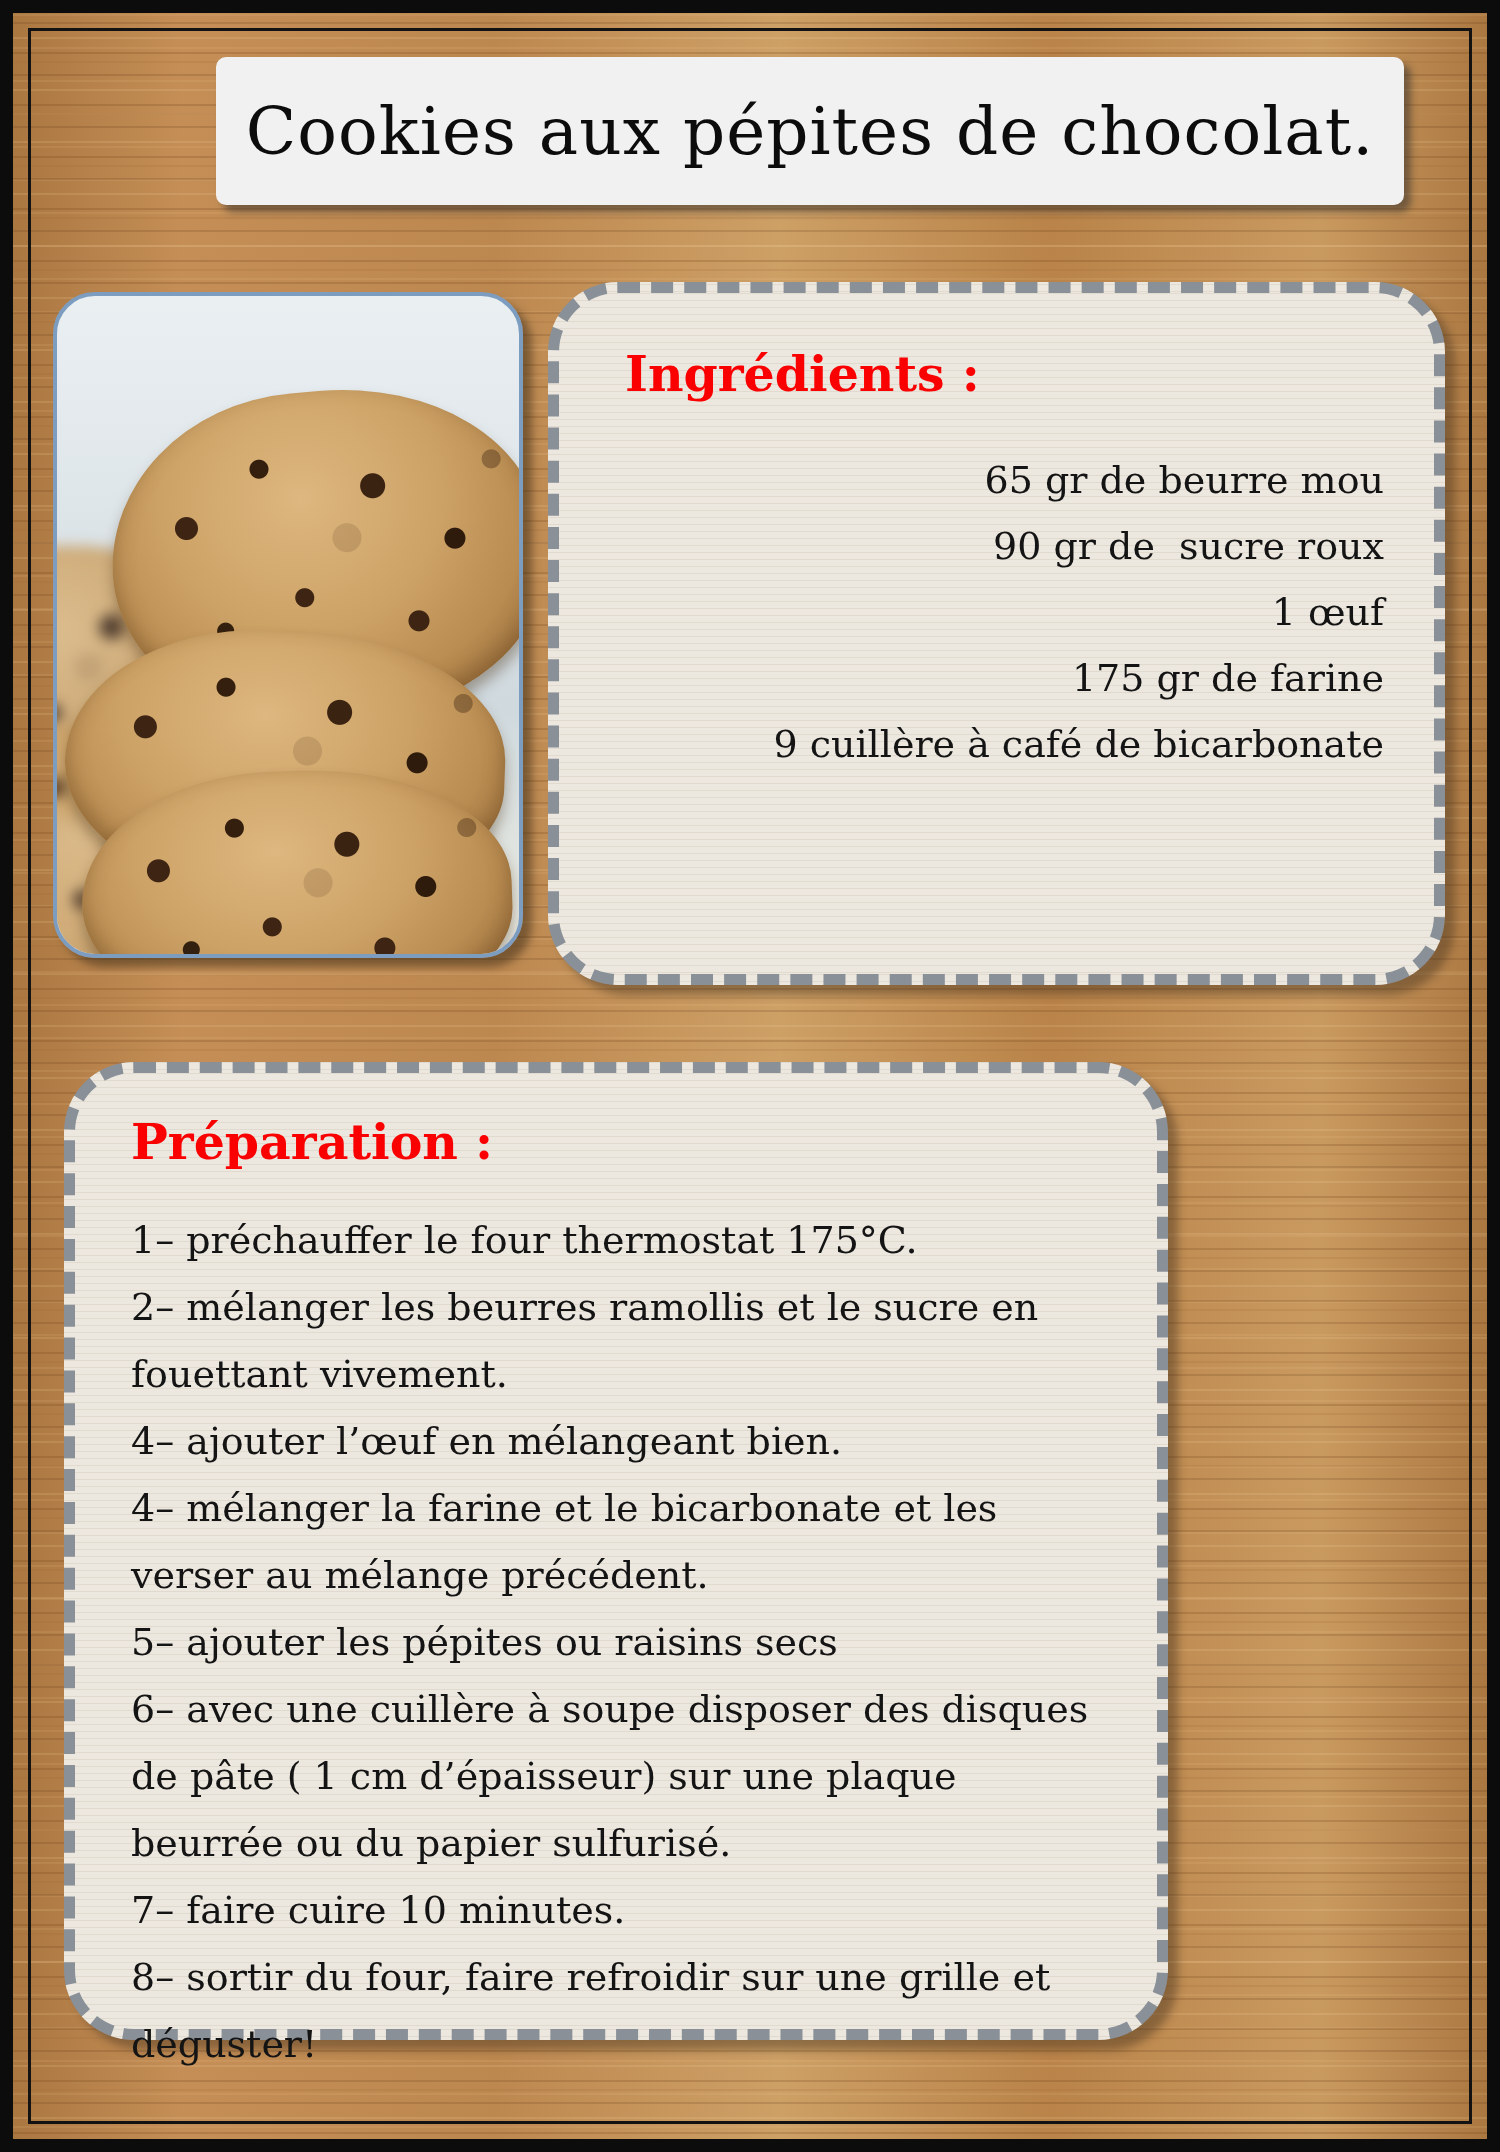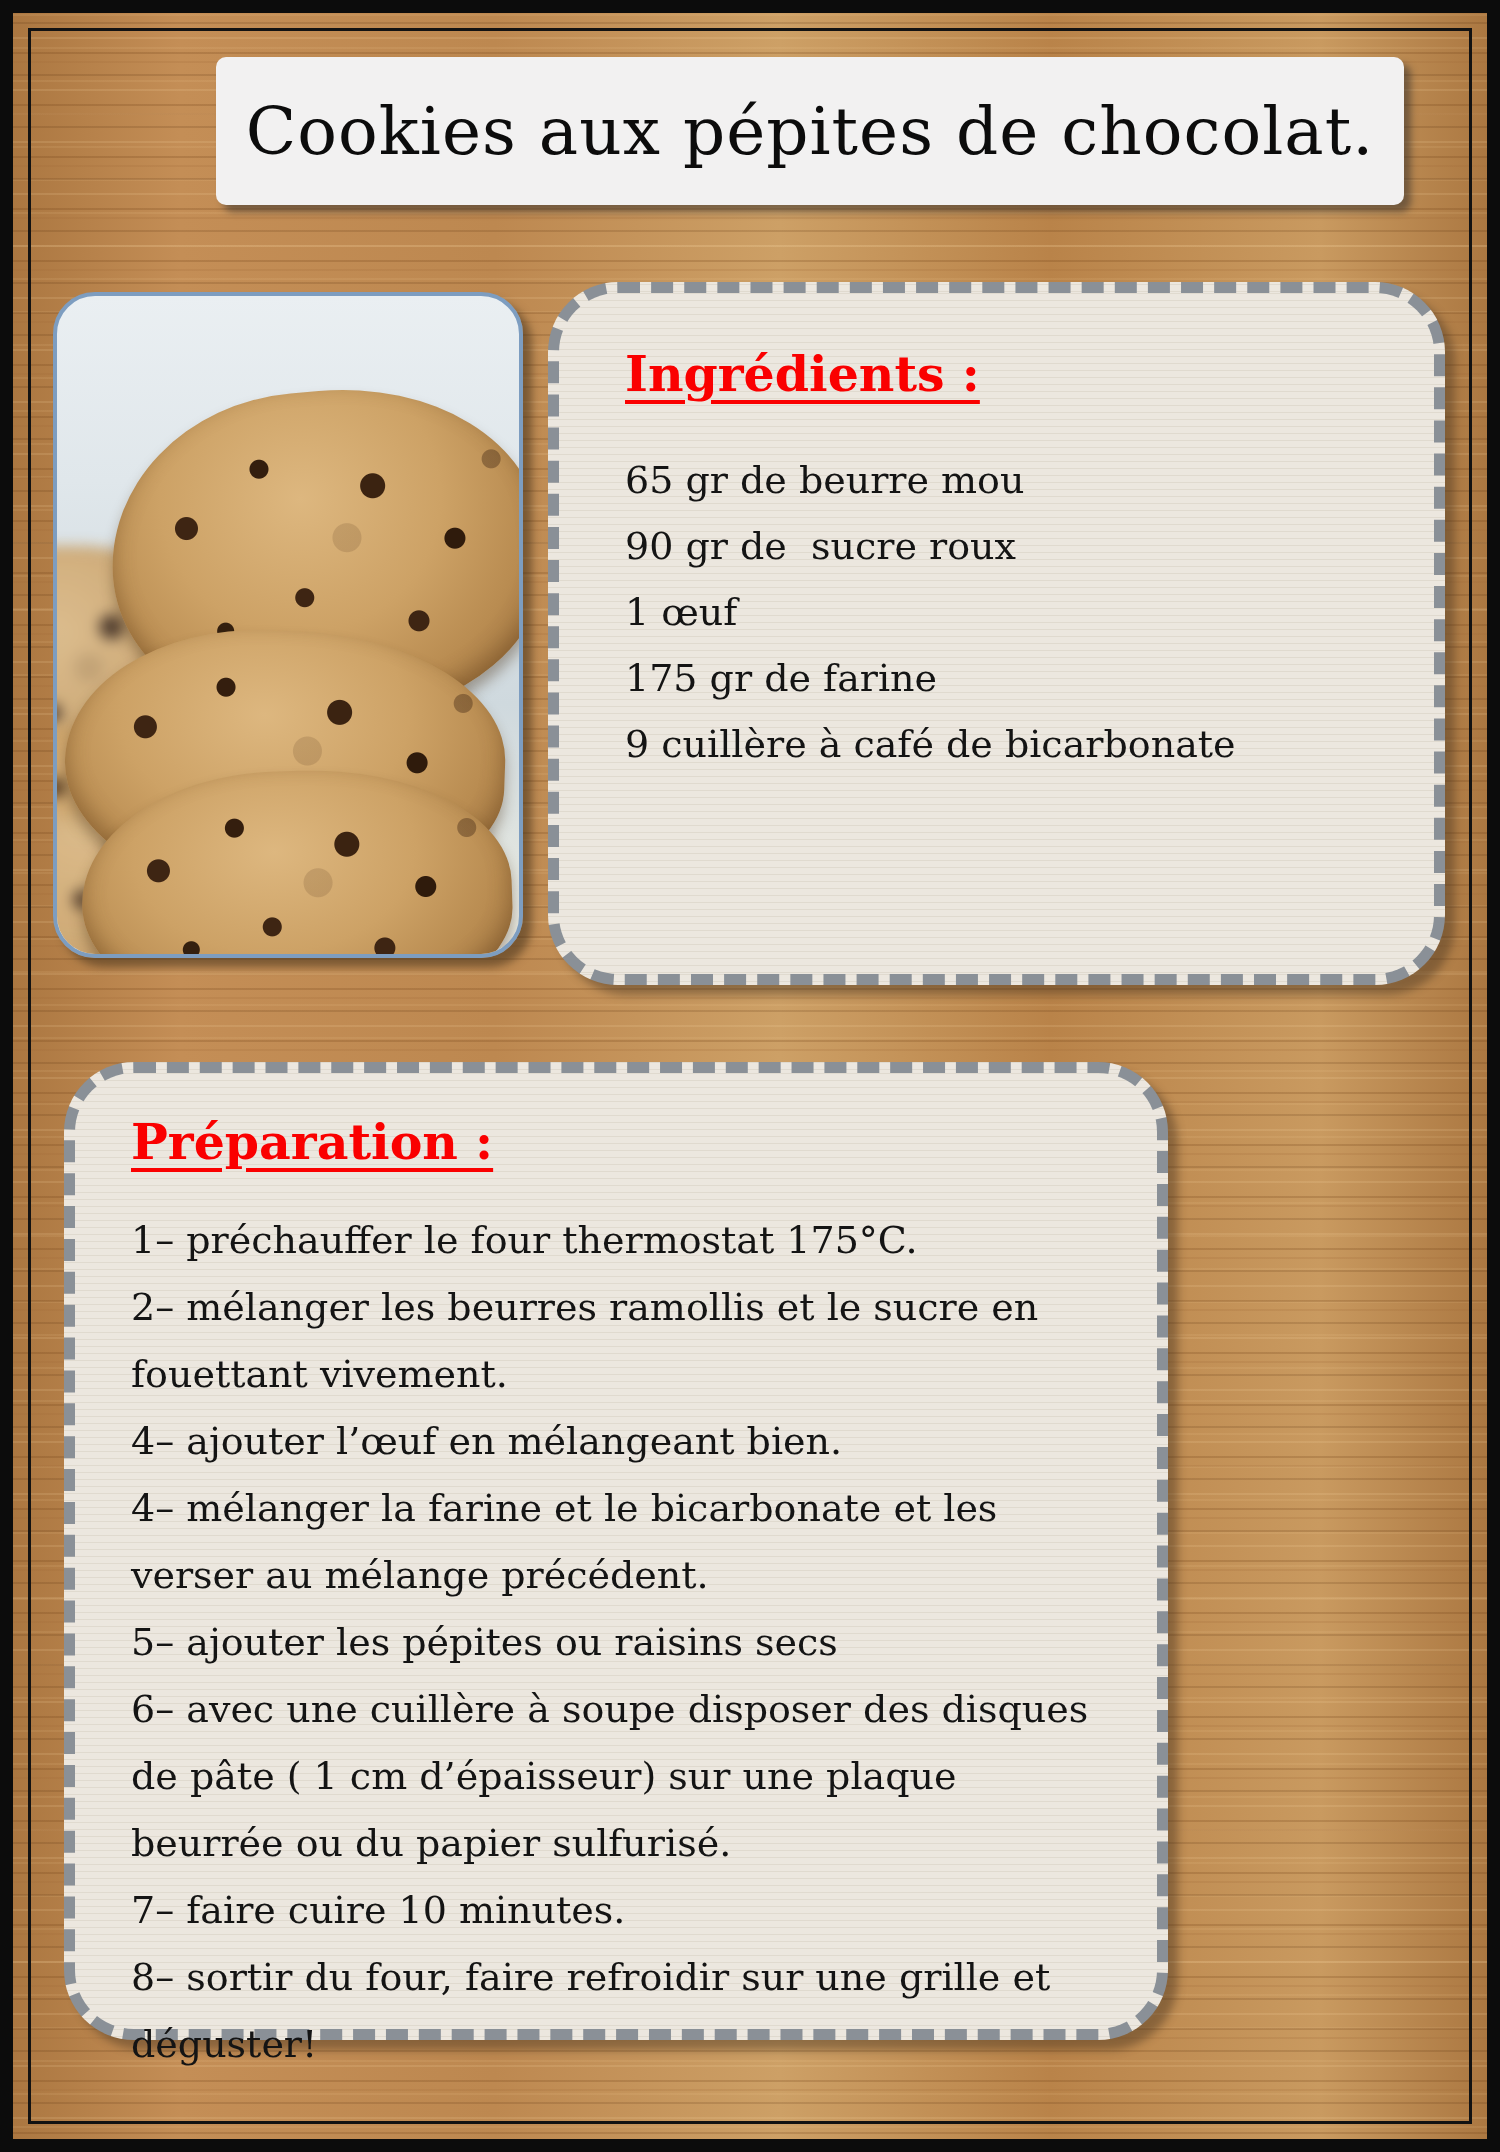--- a/index.html
+++ b/index.html
@@ -63,25 +63,25 @@
     background-color:#ece7df;
     background-image:repeating-linear-gradient(180deg, rgba(175,165,145,0.20) 0 1px, transparent 1px 7px);
     box-shadow:10px 10px 8px rgba(70,52,30,0.45);
     box-sizing:border-box;
   }
   .box-ingredients{left:548px;top:282px;width:897px;height:703px;padding:52px 50px 30px 66px;}
   .box-preparation{left:64px;top:1062px;width:1104px;height:978px;padding:40px 58px 30px 56px;}
 
   .red-heading{
     margin:0;color:#fa0000;font-size:49px;font-weight:bold;
-    text-decoration:underline;text-decoration-thickness:4px;text-underline-offset:9px;
+    text-decoration-thickness:4px;text-underline-offset:9px;
     display:inline-block;
   }
   .ing-list{margin-top:44px;}
-  .ing-item{font-size:38px;line-height:66px;color:#141414;white-space:pre-wrap;}
+  .ing-item{font-size:38px;line-height:66px;color:#141414;white-space:pre-wrap;text-align:right;}
   .prep-list{margin-top:36px;}
   .prep-step{margin:0;font-size:38px;line-height:67px;color:#141414;white-space:pre-wrap;}
 </style>
 </head>
 <body>
 
 <div class="frame-outer"></div>
 <div class="frame-inner"></div>
 
 <div class="title-box">

